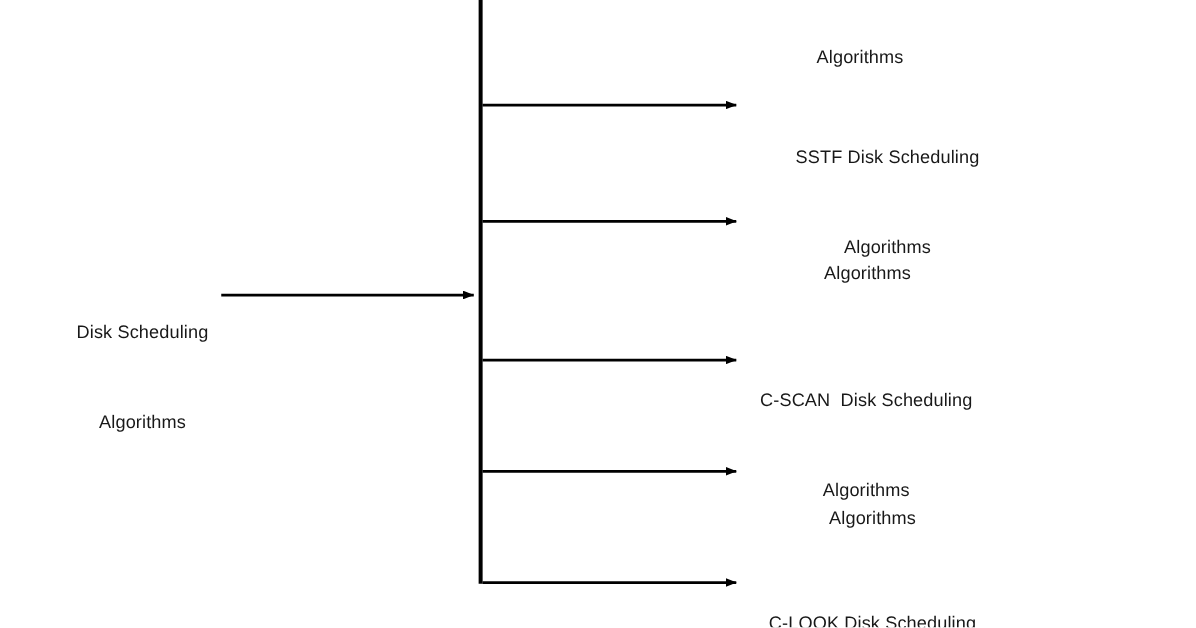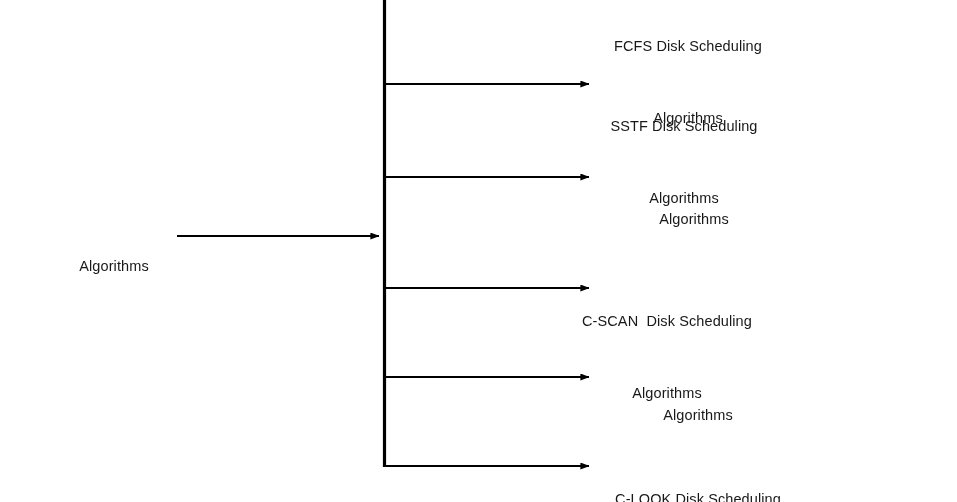--- a/index.html
+++ b/index.html
@@ -42,23 +42,23 @@
   }
   #root-label {
     left: 38px;
     top: 206px;
     width: 152px;
   }
   .branch-label {
     width: 300px;
   }
   #label-fcfs   { left: 538px; top: -14px; }
-  #label-sstf   { left: 534px; top: 66px;  }
+  #label-sstf   { left: 560px; top: 66px;  }
   #label-scan   { left: 544px; top: 159px; }
-  #label-cscan  { left: 517px; top: 261px; }
+  #label-cscan  { left: 543px; top: 261px; }
   #label-look   { left: 548px; top: 355px; }
   #label-clook  { left: 548px; top: 439px; }
 </style>
 </head>
 <body>
 
 <div id="canvas">
 
   <svg id="diagram-svg" viewBox="0 0 957 502" xmlns="http://www.w3.org/2000/svg">
     <defs>
@@ -78,25 +78,25 @@
     <line x1="386" y1="177" x2="589" y2="177" stroke="#000000" stroke-width="2.2" marker-end="url(#arrowhead)"></line>
 
     <line x1="386" y1="288" x2="589" y2="288" stroke="#000000" stroke-width="2.2" marker-end="url(#arrowhead)"></line>
 
     <line x1="386" y1="377" x2="589" y2="377" stroke="#000000" stroke-width="2.2" marker-end="url(#arrowhead)"></line>
 
     <line x1="386" y1="466" x2="589" y2="466" stroke="#000000" stroke-width="2.2" marker-end="url(#arrowhead)"></line>
   </svg>
 
   <div class="node-label" id="root-label">
+    <span class="line">Disk Scheduling</span>
     <span class="line">Algorithms</span>
   </div>
 
   <div class="node-label branch-label" id="label-fcfs">
-    <span class="line">FCFS Disk Scheduling</span>
     <span class="line">Algorithms</span>
   </div>
 
   <div class="node-label branch-label" id="label-sstf">
     <span class="line">SSTF Disk Scheduling</span>
     <span class="line">Algorithms</span>
   </div>
 
   <div class="node-label branch-label" id="label-scan">
     <span class="line">Algorithms</span>

